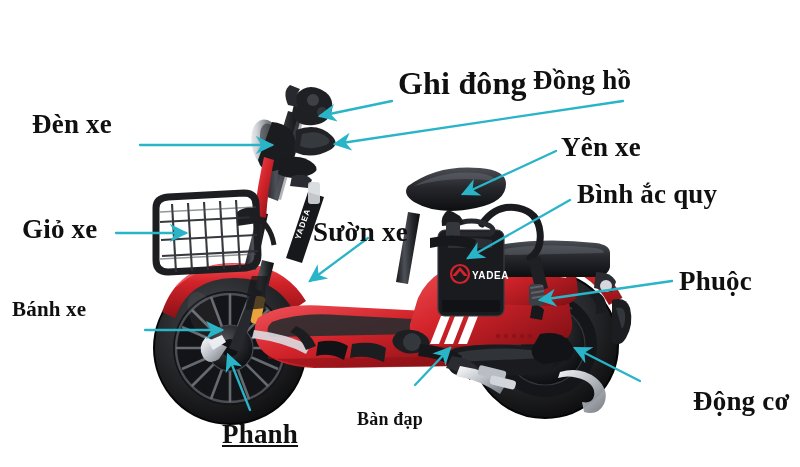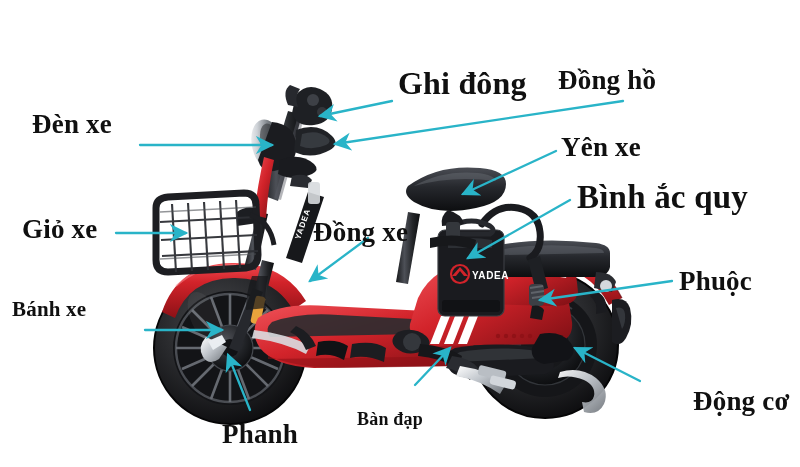--- a/index.html
+++ b/index.html
@@ -320,26 +320,26 @@
         <line x1="672" y1="281" x2="540" y2="300" stroke="#29b4c8" stroke-linecap="round" marker-end="url(#arrowHead)"></line>
         <line x1="145" y1="330" x2="222" y2="330" stroke="#29b4c8" stroke-linecap="round" marker-end="url(#arrowHead)"></line>
         <line x1="640" y1="381" x2="575" y2="348" stroke="#29b4c8" stroke-linecap="round" marker-end="url(#arrowHead)"></line>
         <line x1="415" y1="385" x2="450" y2="348" stroke="#29b4c8" stroke-linecap="round" marker-end="url(#arrowHead)"></line>
         <line x1="250" y1="410" x2="228" y2="355" stroke="#29b4c8" stroke-linecap="round" marker-end="url(#arrowHead)"></line>
       </g>
   </svg>
 
   <div id="callout-layer">
       <div class="callout" style="left: 398px; top: 67px; font-size: 32px; color: rgb(16, 16, 16);">Ghi đông</div>
-      <div class="callout" style="left: 558px; top: 67px; font-size: 27px; color: rgb(16, 16, 16);">Đồng hồ</div>
+      <div class="callout" style="left: 533px; top: 67px; font-size: 27px; color: rgb(16, 16, 16);">Đồng hồ</div>
       <div class="callout" style="left: 32px; top: 111px; font-size: 27px; color: rgb(16, 16, 16);">Đèn xe</div>
       <div class="callout" style="left: 561px; top: 134px; font-size: 27px; color: rgb(16, 16, 16);">Yên xe</div>
-      <div class="callout" style="left: 577px; top: 181px; font-size: 33px; color: rgb(16, 16, 16); text-align: center;">Bình ắc quy</div>
+      <div class="callout" style="left: 577px; top: 181px; font-size: 27px; color: rgb(16, 16, 16); text-align: center;">Bình ắc quy</div>
       <div class="callout" style="left: 22px; top: 216px; font-size: 27px; color: rgb(16, 16, 16);">Giỏ xe</div>
-      <div class="callout" style="left: 313px; top: 219px; font-size: 27px; color: rgb(16, 16, 16);">Đồng xe</div>
+      <div class="callout" style="left: 313px; top: 219px; font-size: 27px; color: rgb(16, 16, 16);">Sườn xe</div>
       <div class="callout" style="left: 679px; top: 268px; font-size: 27px; color: rgb(16, 16, 16); text-align: center;">Phuộc</div>
       <div class="callout" style="left: 12px; top: 299px; font-size: 21px; color: rgb(16, 16, 16);">Bánh xe</div>
       <div class="callout" style="left: 645px; top: 388px; font-size: 27px; color: rgb(16, 16, 16); margin-left: 48px;">Động cơ</div>
       <div class="callout" style="left: 357px; top: 410px; font-size: 18px; color: rgb(16, 16, 16); text-align: center;">Bàn đạp</div>
-      <div class="callout" style="left: 222px; top: 421px; font-size: 27px; color: rgb(16, 16, 16);">Phanh</div>
+      <div class="callout" style="left: 222px; top: 421px; font-size: 27px; color: rgb(16, 16, 16); text-decoration: underline;">Phanh</div>
     </div>
 
 </div>
 
 </body></html>

